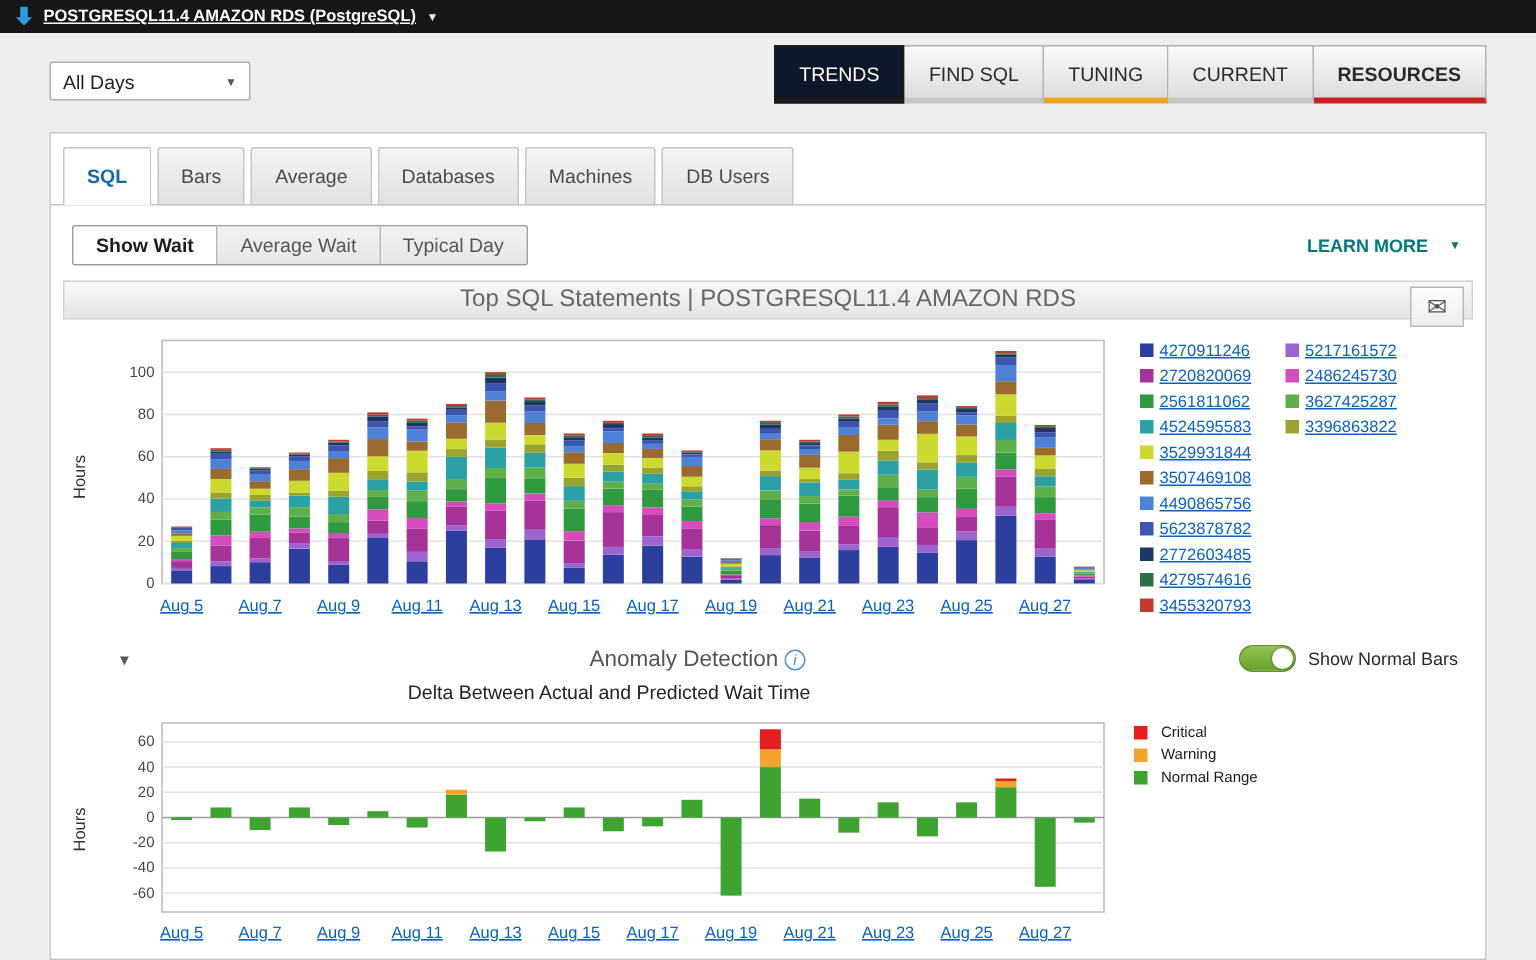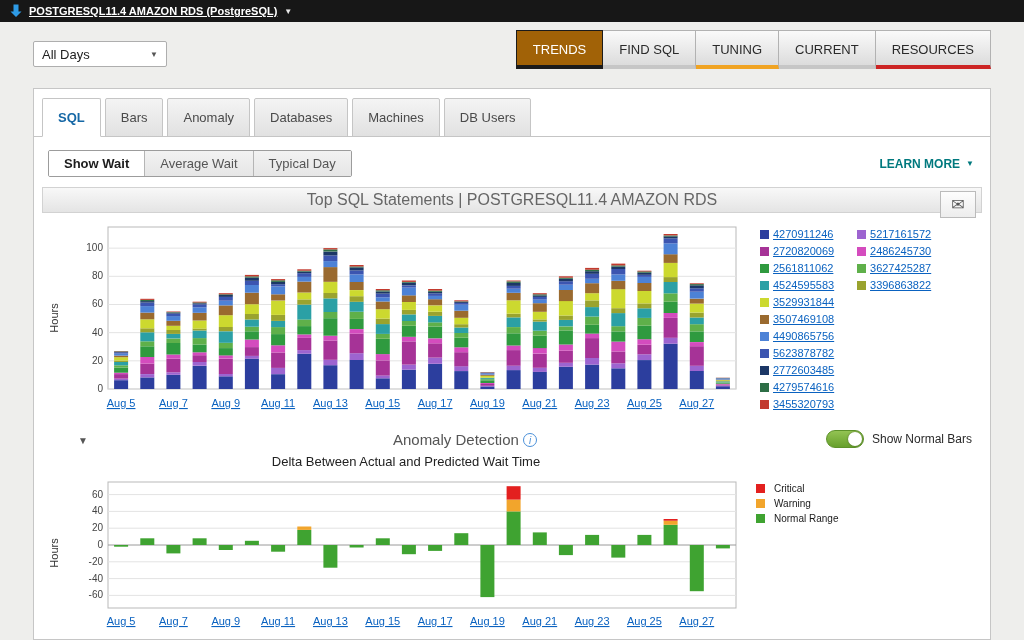--- a/index.html
+++ b/index.html
@@ -16,34 +16,34 @@
   
   .navrow { display: flex; justify-content: space-between; align-items: flex-start; padding: 8px 33px 0 33px; height: 62px; }
   .days-select { margin-top: 11px; width: 134px; height: 26px; background: #fff; border: 1px solid #aeaeae; border-radius: 2px;
     display: flex; align-items: center; justify-content: space-between; padding: 0 8px; font-size: 13px; color: #222; cursor: pointer; }
   .days-select .caret-down { font-size: 8px; color: #555; }
   .nav-tabs { display: flex; }
   .nav-tab { padding: 11px 16px 8px 16px; font-size: 13px; color: #2a2a2a; cursor: pointer;
     background: linear-gradient(#fafafa, #dcdcdc); border: 1px solid #b2b2b2; border-left: none;
     border-bottom: 4px solid #c6c6c6; }
   .nav-tab:first-child { border-left: 1px solid #b2b2b2; }
-  .nav-tab.active { background: #a16207; color: #fff; border-color: #1b1b1b; border-bottom-color: #1b1b1b; }
+  .nav-tab.active { background: #0f172a; color: #fff; border-color: #1b1b1b; border-bottom-color: #1b1b1b; }
   
   .panel { margin: 4px 33px 0 33px; background: #fff; border: 1px solid #c6c6c6; height: 552px; }
   .tabs { display: flex; padding: 9px 0 0 8px; border-bottom: 1px solid #c5c5c5; }
   .tab { padding: 11px 15px; font-size: 13px; color: #4a4a4a; background: linear-gradient(#f4f4f4, #e1e1e1);
     border: 1px solid #c5c5c5; margin-right: 4px; margin-bottom: -1px; border-radius: 2px 2px 0 0; cursor: pointer; }
   .tab.active { background: #fff; border-bottom-color: #fff; color: #1668a6; font-weight: bold; }
   .subtab-row { display: flex; justify-content: space-between; align-items: center; padding: 13px 16px 8px 14px; }
   .subtabs { display: flex; border: 1px solid #9c9c9c; border-radius: 2px; overflow: hidden; }
   .subtab { padding: 5px 15px; font-size: 13px; color: #555; background: linear-gradient(#f2f2f2, #e6e6e6);
     border-left: 1px solid #b5b5b5; cursor: pointer; }
   .subtab:first-child { border-left: none; }
   .subtab.active { background: #fff; color: #1d1d1d; font-weight: bold; }
-  .learn-more { color: #00797e; font-size: 12px; font-weight: bold; display: flex; align-items: center; gap: 6px; cursor: pointer; }
+  .learn-more { color: #00797e; font-size: 12px; font-weight: bold; display: flex; align-items: center; gap: 14px; cursor: pointer; }
   .learn-more .caret-down { font-size: 8px; color: #00797e; }
   .chart-header { margin: 2px 8px 0 8px; height: 26px; background: linear-gradient(#f8f8f8, #e4e4e4);
     border: 1px solid #d2d2d2; display: flex; align-items: center; justify-content: center;
     position: relative; color: #666; font-size: 16px; }
   .mail-box { position: absolute; right: 5px; top: 3px; width: 36px; height: 27px; border: 1px solid #bbb;
     background: linear-gradient(#fdfdfd, #ededed); display: flex; align-items: center; justify-content: center;
     color: #555; cursor: pointer; }
   .mail-icon::after { content: "✉"; font-size: 16px; }
   
   .chart-row { display: flex; margin: 8px 8px 0 8px; }
@@ -89,29 +89,29 @@
 <div class="navrow">
   <div class="days-select">
     <span>All Days</span>
     <span class="caret-down"></span>
   </div>
   <div class="nav-tabs" id="nav-tabs">
       <div class="nav-tab active">TRENDS</div>
       <div class="nav-tab">FIND SQL</div>
       <div class="nav-tab" style="border-bottom-color: rgb(240, 163, 34);">TUNING</div>
       <div class="nav-tab">CURRENT</div>
-      <div class="nav-tab" style="border-bottom-color: rgb(204, 36, 36);">RESOURCES</div>
+      <div class="nav-tab" style="border-bottom-color: rgb(204, 36, 36); font-weight: bold;">RESOURCES</div>
     </div>
 </div>
 
 <div class="panel">
   <div class="tabs" id="main-tabs">
       <div class="tab active">SQL</div>
       <div class="tab">Bars</div>
-      <div class="tab">Anomaly</div>
+      <div class="tab">Average</div>
       <div class="tab">Databases</div>
       <div class="tab">Machines</div>
       <div class="tab">DB Users</div>
     </div>
 
   <div class="subtab-row">
     <div class="subtabs" id="subtabs">
         <div class="subtab active">Show Wait</div>
         <div class="subtab">Average Wait</div>
         <div class="subtab">Typical Day</div>

